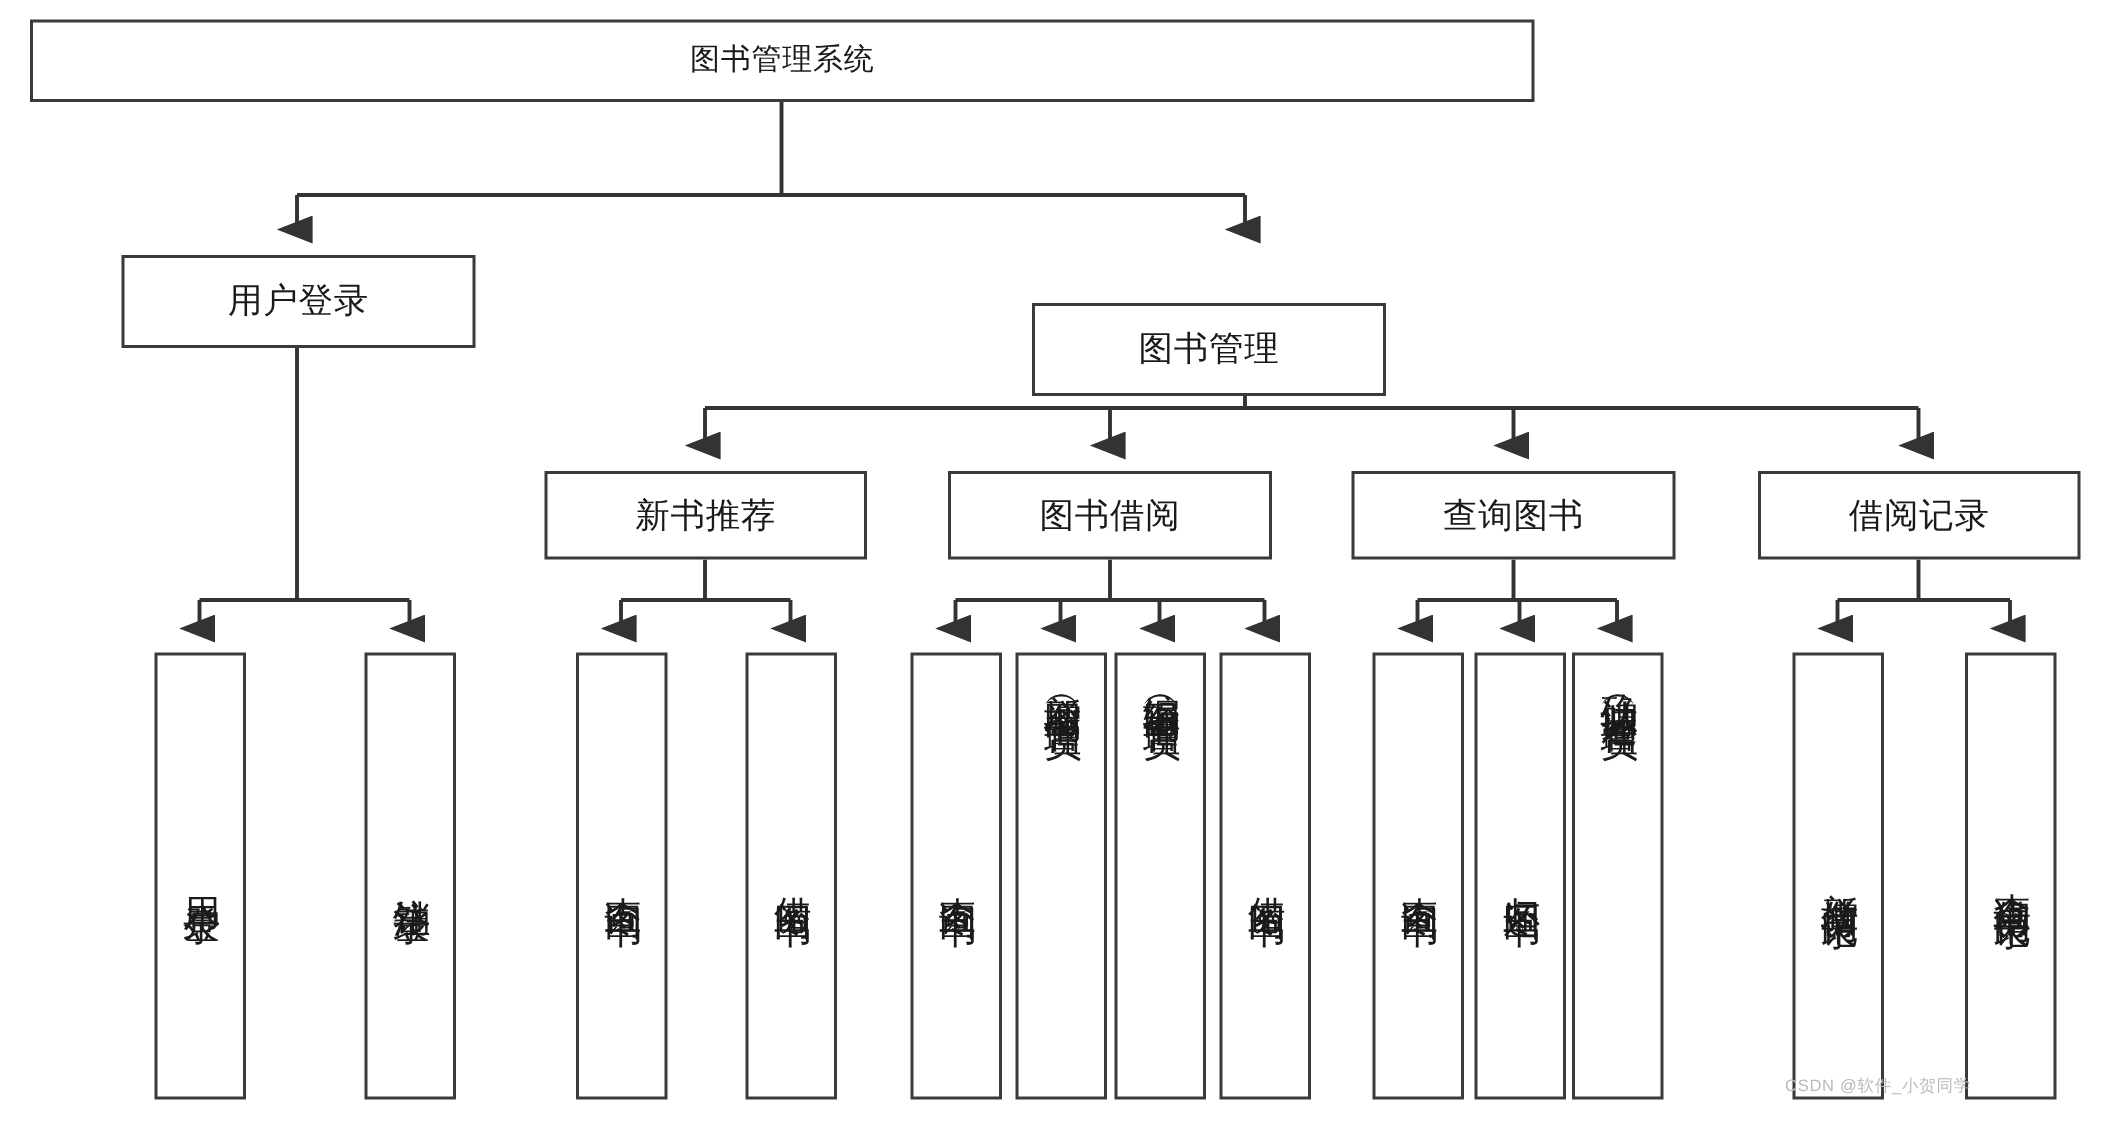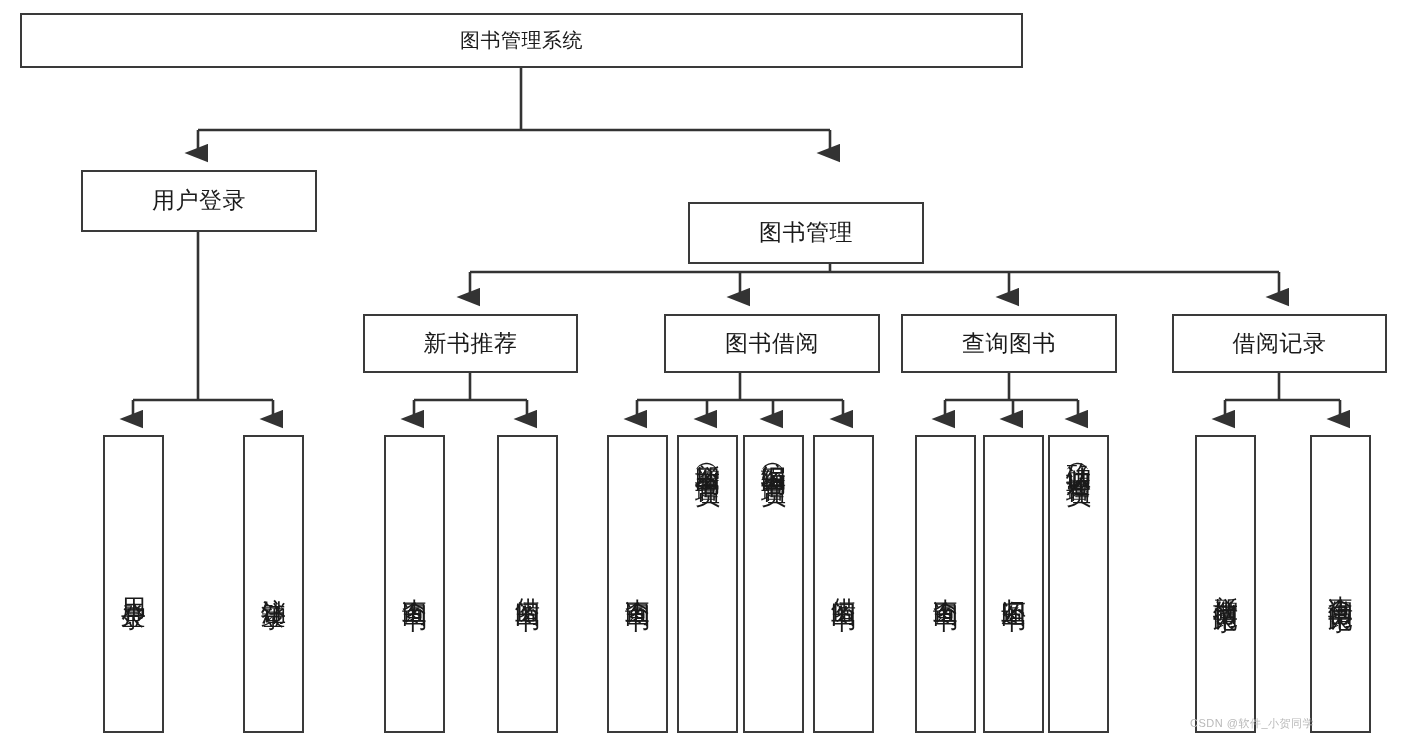--- a/index.html
+++ b/index.html
@@ -139,21 +139,21 @@
   <div class="node horiz" style="left:81px; top:170px; width:236px; height:62px;">
     <span class="lbl">用户登录</span>
   </div>
   <div class="node horiz" style="left:688px; top:170px; width:236px; height:62px;margin-top:32px;">
     <span class="lbl">图书管理</span>
   </div>
 
   <div class="node horiz" style="left:363px; top:314px; width:215px; height:59px;">
     <span class="lbl">新书推荐</span>
   </div>
-  <div class="node horiz" style="left:632px; top:314px; width:216px; height:59px;margin-left:32px;">
+  <div class="node horiz" style="left:632px; top:314px; width:216px; height:59px;">
     <span class="lbl">图书借阅</span>
   </div>
   <div class="node horiz" style="left:901px; top:314px; width:216px; height:59px;">
     <span class="lbl">查询图书</span>
   </div>
   <div class="node horiz" style="left:1172px; top:314px; width:215px; height:59px;">
     <span class="lbl">借阅记录</span>
   </div>
 
   <div class="node vert" style="left:103px; top:435px; width:61px; height:298px;">

